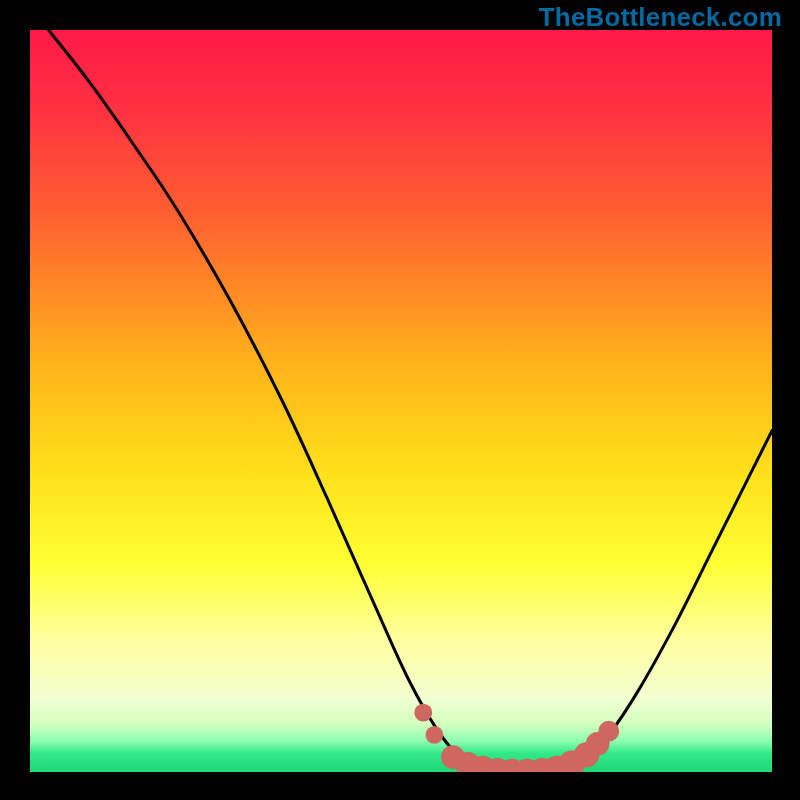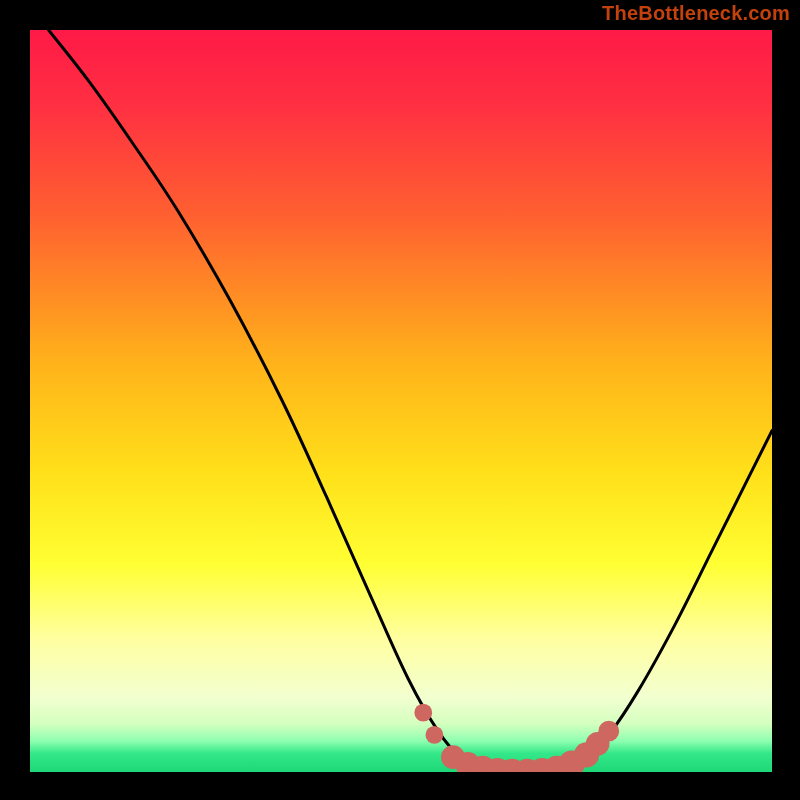--- a/index.html
+++ b/index.html
@@ -11,25 +11,25 @@
     overflow: hidden;
   }
   .stage {
     position: relative;
     width: 800px;
     height: 800px;
   }
   .watermark {
     position: absolute;
     top: 2px;
-    right: 10px;
+    right: 18px;
     font-family: Arial, Helvetica, sans-serif;
-    font-size: 20px;
+    font-size: 26px;
     font-weight: 600;
-    color: #c2410c;
+    color: #0369a1;
     letter-spacing: 0.2px;
     user-select: none;
   }
   svg {
     position: absolute;
     left: 0;
     top: 0;
   }
 </style>
 </head>

